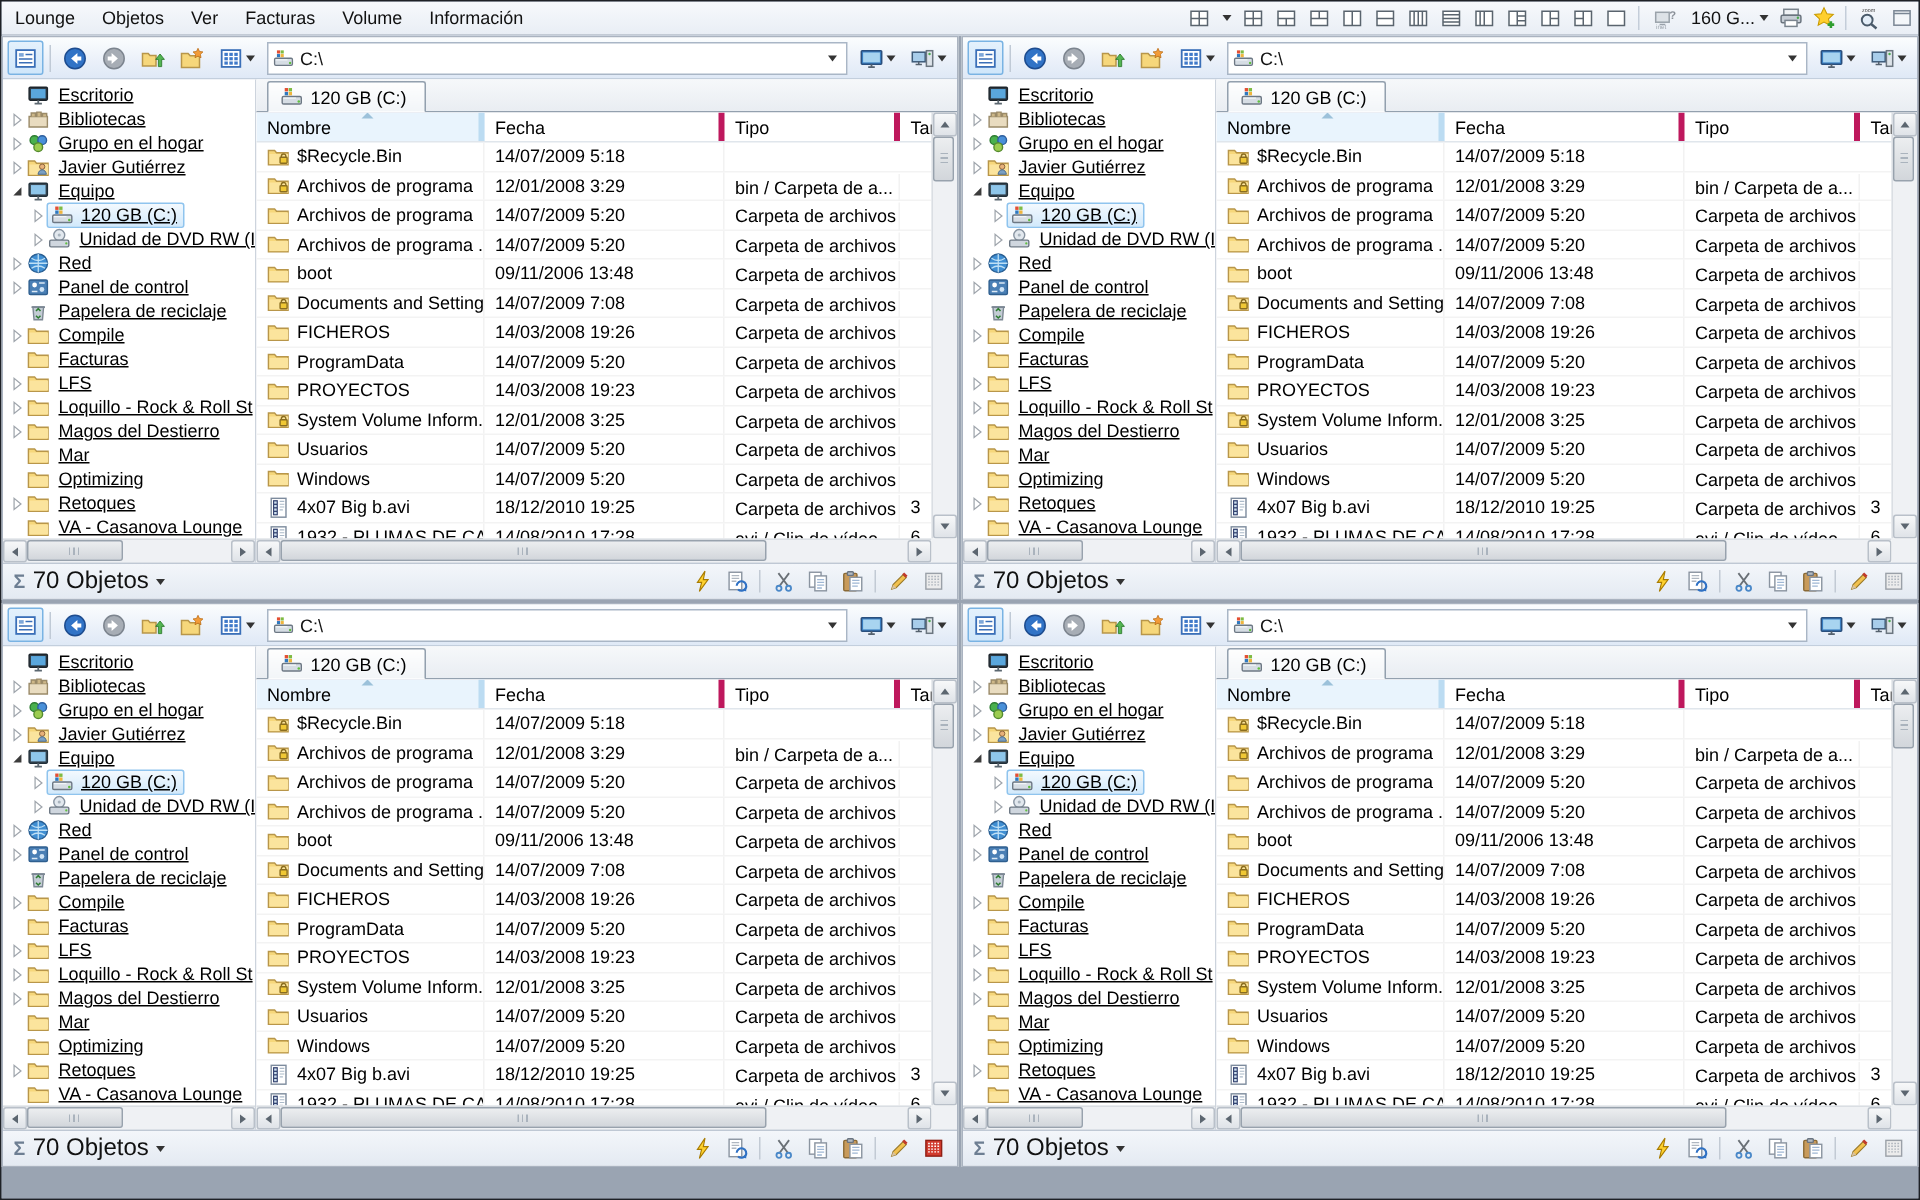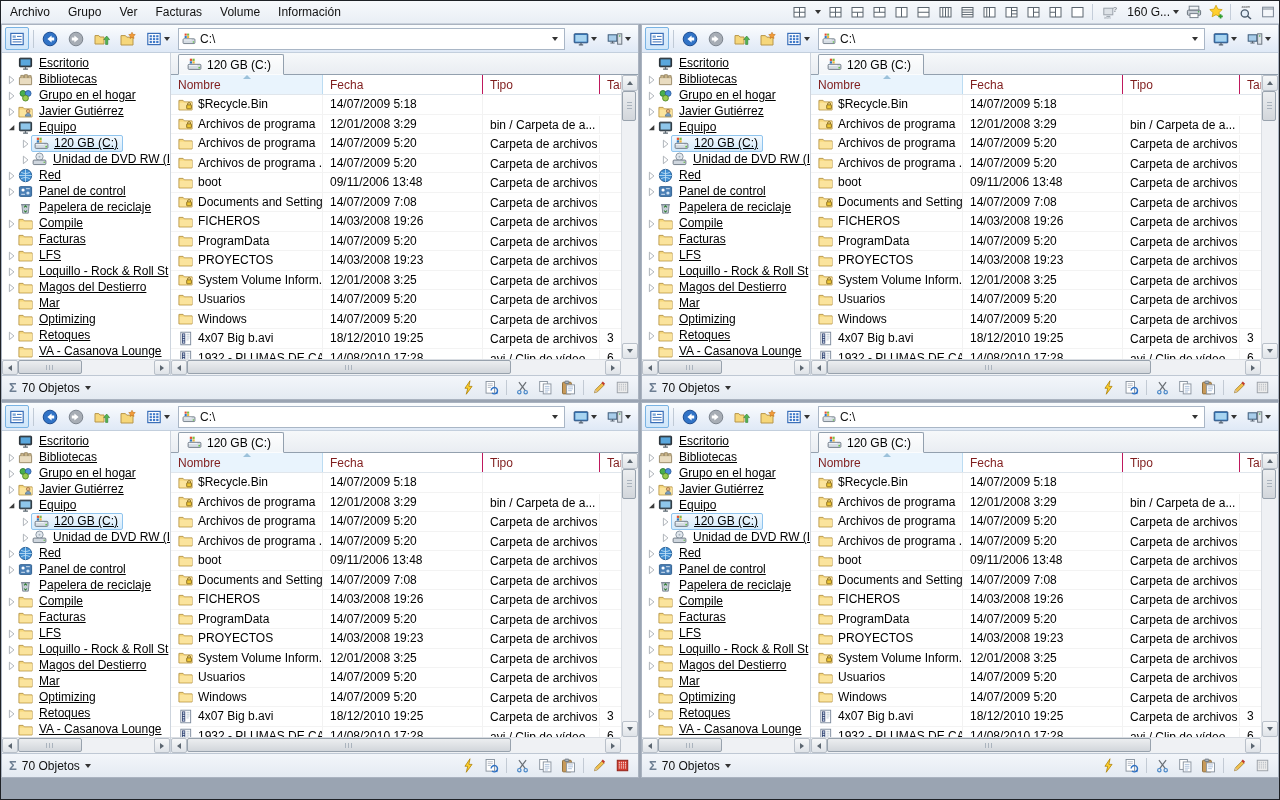--- a/index.html
+++ b/index.html
@@ -80,54 +80,54 @@
 
   
   .filearea{flex:1;display:flex;flex-direction:column;min-width:0;background:#fff;}
   .tabbar{height:22px;flex:0 0 22px;background:linear-gradient(#f6f8fa,#e9edf2);border-bottom:1px solid #93a0ae;display:flex;align-items:flex-end;padding-left:7px;}
   .tab{height:21px;margin-bottom:-1px;background:linear-gradient(#fefefe,#f2f5f8);border:1px solid #93a0ae;border-bottom:1px solid #fbfcfd;border-radius:2px 2px 0 0;
     display:flex;align-items:center;gap:5px;padding:0 12px 0 8px;font-size:12px;color:#000;z-index:1;}
   .tab .icon svg{width:15px;height:15px;}
 
   .list{flex:1;display:grid;grid-template-columns:1fr 17px;grid-template-rows:20px 1fr 16px;min-height:0;}
   .hdr{grid-column:1;grid-row:1;display:flex;overflow:hidden;background:#fff;border-bottom:1px solid #e0e6ec;}
-  .hdr-cell{flex:0 0 auto;position:relative;padding:3px 0 0 7px;font-size:12px;color:#7f1d1d;border-right:1px solid #be185d;white-space:nowrap;overflow:hidden;}
+  .hdr-cell{flex:0 0 auto;position:relative;padding:3px 0 0 7px;font-size:12px;color:#000000;border-right:4px solid #be185d;white-space:nowrap;overflow:hidden;}
   .hdr-cell.sorted{background:#e9f4fd;border-right-color:#bcdcf2;}
   .sortarrow{position:absolute;top:0px;left:50%;margin-left:-4px;width:0;height:0;border-left:4px solid transparent;border-right:4px solid transparent;border-bottom:4px solid #9cc1da;}
   .rows{grid-column:1;grid-row:2;overflow:hidden;}
   .row{height:19.5px;display:flex;align-items:center;border-bottom:1px solid #f3f3f3;}
   .cell{flex:0 0 auto;display:flex;align-items:center;height:100%;padding-left:7px;font-size:12px;color:#000;border-right:1px solid #f2f2f2;white-space:nowrap;overflow:hidden;}
   .cell .icon{margin-right:5px;flex:0 0 auto;}
   .cell .icon svg{width:15px;height:15px;}
   .c0{width:152px;} .c1{width:160px;} .c2{width:117px;margin-top:41px;} .c3{width:60px;}
   .hc0{width:152px;} .hc1{width:160px;} .hc2{width:117px;} .hc3{width:60px;}
   .list-hscroll{grid-column:1;grid-row:3;}
   .vscroll{grid-column:2;grid-row:1 / span 2;display:flex;flex-direction:column;background:#eff1f4;border-left:1px solid #dadee3;padding:0;}
   .corner{grid-column:2;grid-row:3;background:#eff1f4;}
 
   
   .pane-status{height:24px;flex:0 0 24px;display:flex;align-items:center;gap:5px;padding:0 6px 0 7px;
     background:linear-gradient(#f3f6fa,#e4eaf2);border-top:1px solid #bfc8d4;}
   .sigma{color:#6d7e92;font-size:13px;font-weight:bold;line-height:1;}
-  .count-label{font-size:12px;color:#111;}
+  .count-label{font-size:16px;color:#111;}
   .status-icons{margin-left:auto;display:flex;align-items:center;gap:3px;}
   .st-btn{width:20px;height:19px;display:flex;align-items:center;justify-content:center;border:1px solid transparent;border-radius:2px;}
   .st-btn svg{width:15px;height:15px;display:block;}
   .st-sep{width:1px;height:15px;background:#c2cad4;margin:0 2px;}
 </style>
 </head>
 <body>
 
 <div class="window">
 
 
   <div class="menubar">
     <div id="menu-items" style="display:flex">
-        <div class="menu-item">Archivo</div>
-        <div class="menu-item">Grupo</div>
+        <div class="menu-item">Lounge</div>
+        <div class="menu-item">Objetos</div>
         <div class="menu-item">Ver</div>
         <div class="menu-item">Facturas</div>
         <div class="menu-item">Volume</div>
         <div class="menu-item">Información</div>
       </div>
     <div class="global-tools" id="global-tools">
         <span class="gt-btn">
           <svg viewBox="0 0 13 12">
             <rect x="1" y="1.5" width="11" height="9.5" fill="#fff" stroke="#5a646e"></rect>
             <path d="M6.5 1.5v9.5M1 6.25h11" stroke="#5a646e" fill="none"></path>

